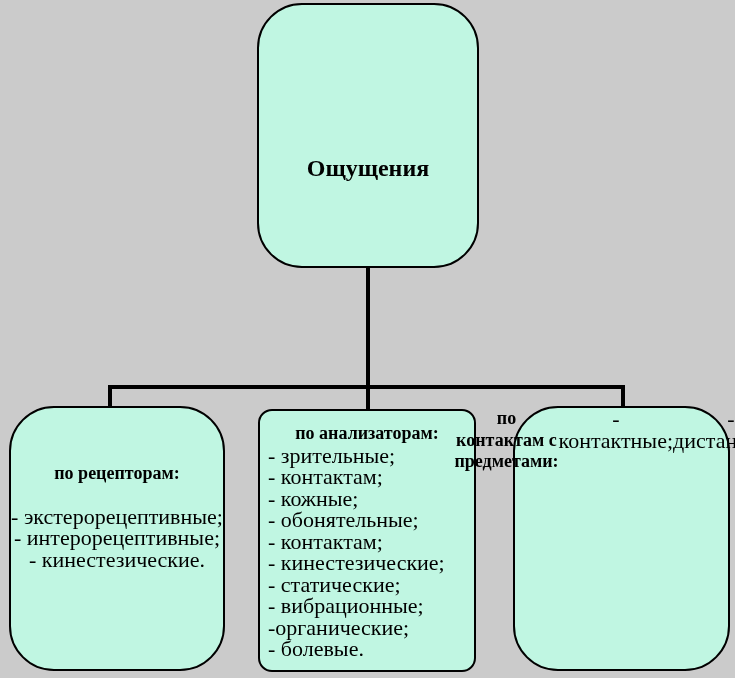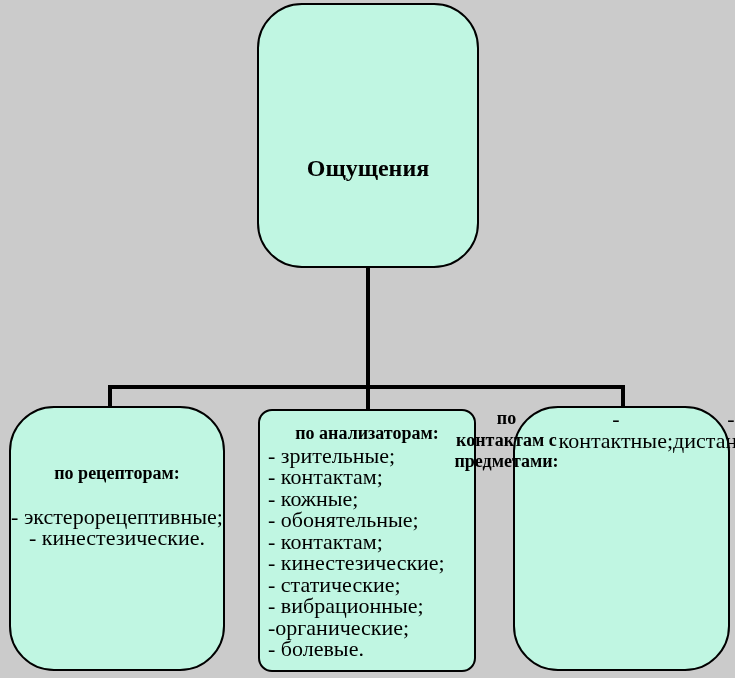--- a/index.html
+++ b/index.html
@@ -67,20 +67,21 @@
   <div class="connector" id="conn-left-vertical"></div>
   <div class="connector" id="conn-right-vertical"></div>
 
   <div class="box" id="root-box">
     <div class="root-title">Ощущения</div>
   </div>
 
   <div class="box" id="branch-receptors">
     <div class="box-header">по рецепторам:</div>
     <div class="item">- экстерорецептивные;</div>
+    <div class="item">- интерорецептивные;</div>
     <div class="item">- кинестезические.</div>
   </div>
 
   <div class="box" id="branch-analyzers">
     <div class="box-header">по анализаторам:</div>
     <div class="item">- зрительные;</div>
     <div class="item">- контактам;</div>
     <div class="item">- кожные;</div>
     <div class="item">- обонятельные;</div>
     <div class="item">- контактам;</div>

